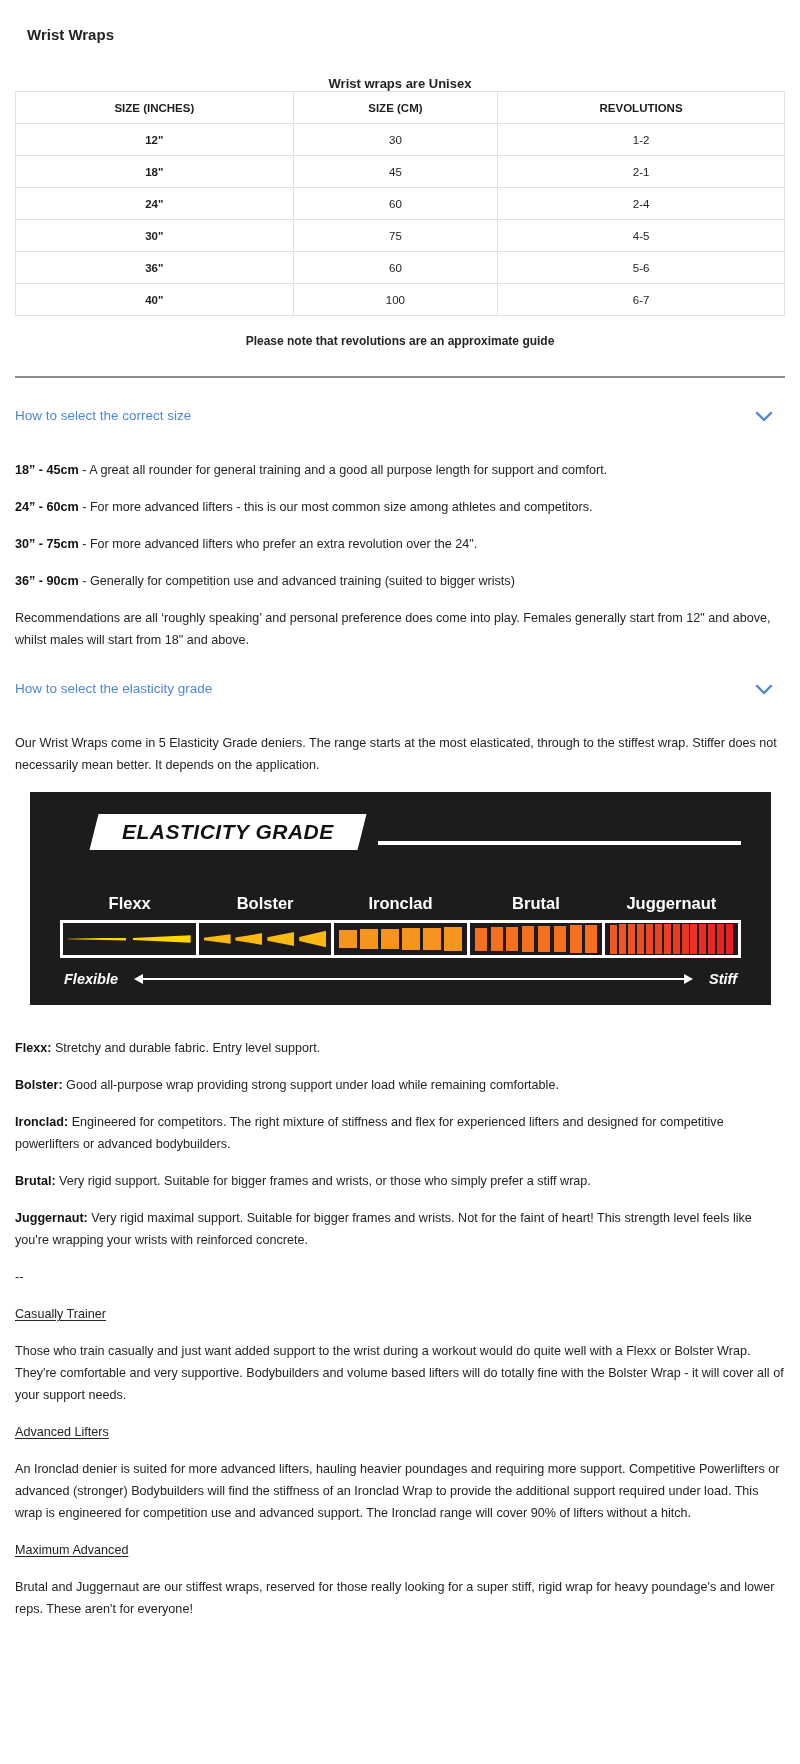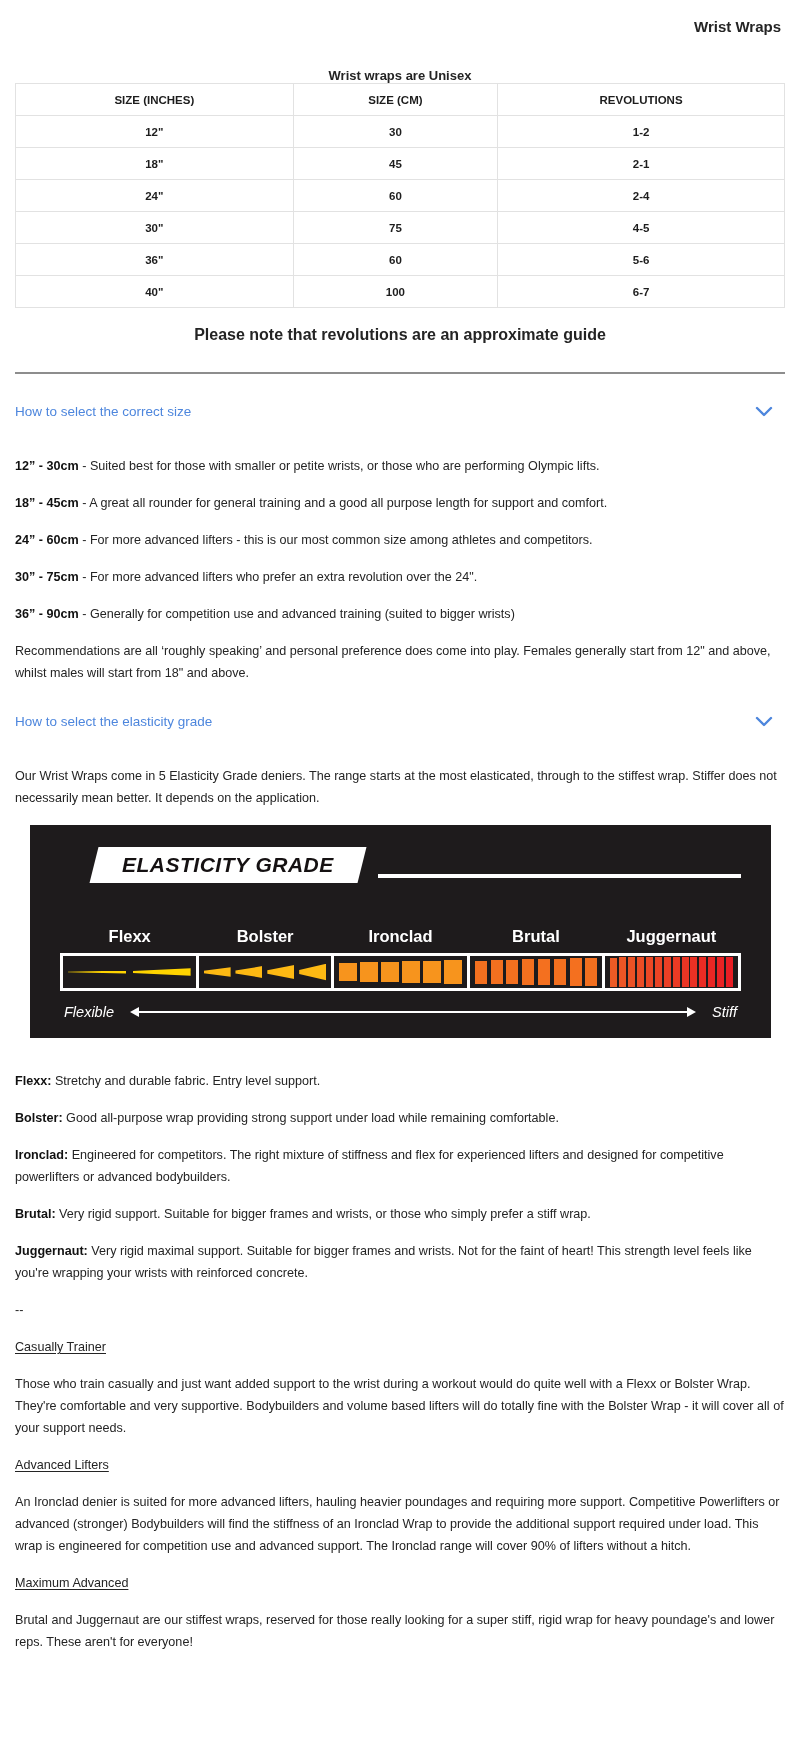--- a/index.html
+++ b/index.html
@@ -4,36 +4,36 @@
 <style>
   :root{
     --accent:#4d86dd;
     --banner-bg:#1e1b1c;
   }
   *{box-sizing:border-box;}
   html,body{margin:0;padding:0;background:#fff;}
   body{font-family:"Liberation Sans", sans-serif;color:#242424;}
   .page{width:800px;margin:0 auto;padding:14px 15px 54px;min-height:1764px;}
 
-  .title{font-size:15px;font-weight:bold;text-align:right;margin:4px;}
+  .title{font-size:15px;font-weight:bold;text-align:left;margin:12px;}
   .subtitle{font-size:13px;font-weight:bold;text-align:center;margin:33px 0 0;}
 
   table.size-table{width:100%;border-collapse:collapse;}
   .size-table th,.size-table td{
     border:1px solid #e2e2e2;text-align:center;height:32px;
-    font-size:11.5px;padding:2px 8px;font-weight:bold;color:#1d1d1d;
+    font-size:11.5px;padding:2px 8px;font-weight:normal;color:#1d1d1d;
   }
   .size-table th{font-weight:bold;}
   .size-table td:first-child{font-weight:bold;}
 
-  .table-note{font-size:16px;font-weight:bold;text-align:center;margin:18px 0 0;}
+  .table-note{font-size:12px;font-weight:bold;text-align:center;margin:18px 0 0;}
 
   hr.divider{border:none;border-top:2px solid #8d8d8d;margin:28px 0 0;}
 
-  .accordion{display:flex;align-items:center;justify-content:space-between;
+  .accordion{display:flex;align-items:flex-end;justify-content:space-between;
     margin:30px 0 36px;cursor:pointer;}
   .acc-label{color:var(--accent);font-size:13.5px;}
   .chevron{flex:0 0 auto;margin-right:12px;}
   .chevron svg{display:block;}
 
   p.body{font-size:12.6px;line-height:22px;margin:0 0 15px;color:#242424;}
   p.body strong{font-weight:bold;color:#111;}
   .section-heading{text-decoration:underline;text-underline-offset:2px;}
 
   
@@ -49,21 +49,21 @@
   .grade-label{flex:1;text-align:center;color:#fff;font-weight:bold;font-size:16.5px;margin-top:32px;}
 
   .grade-bar{display:flex;border:3px solid #fff;height:38px;}
   .grade-cell{flex:1;display:flex;align-items:center;justify-content:space-between;
     padding:0 5px;border-right:3px solid #fff;}
   .grade-cell:last-child{border-right:none;}
   .gbar{display:inline-block;flex:0 0 auto;}
   .gbar.wedge{clip-path:polygon(0 38%,100% 2%,100% 98%,0 62%);}
 
   .banner-scale-row{display:flex;align-items:center;margin-top:13px;padding:0 4px;}
-  .scale-label{color:#fff;font-weight:normal;font-style:italic;font-size:14.5px;}
+  .scale-label{color:#fff;font-weight:bold;font-style:italic;font-size:14.5px;}
   .dbl-arrow{flex:1;height:2px;background:#fff;margin:0 18px;position:relative;}
   .dbl-arrow::before{content:"";position:absolute;left:-2px;top:-4px;width:0;height:0;
     border-top:5px solid transparent;border-bottom:5px solid transparent;border-right:9px solid #fff;}
   .dbl-arrow::after{content:"";position:absolute;right:-2px;top:-4px;width:0;height:0;
     border-top:5px solid transparent;border-bottom:5px solid transparent;border-left:9px solid #fff;}
 </style>
 </head>
 <body>
 
 <div class="page">
@@ -121,21 +121,20 @@
   <div class="accordion">
     <span class="acc-label">How to select the correct size</span>
     <span class="chevron">
       <svg width="18" height="13" viewBox="0 0 18 13">
           <polyline points="2,3 9,10 16,3" fill="none" stroke="#4d86dd" stroke-width="2.4" stroke-linecap="round" stroke-linejoin="round"></polyline>
         </svg>
     </span>
   </div>
 
   <div id="size-guide">
-      <p class="body"><strong>12” - 30cm</strong> - Suited best for those with smaller or petite wrists, or those who are performing Olympic lifts.</p>
       <p class="body"><strong>18” - 45cm</strong> - A great all rounder for general training and a good all purpose length for support and comfort.</p>
       <p class="body"><strong>24” - 60cm</strong> - For more advanced lifters - this is our most common size among athletes and competitors.</p>
       <p class="body"><strong>30” - 75cm</strong> - For more advanced lifters who prefer an extra revolution over the 24".</p>
       <p class="body"><strong>36” - 90cm</strong> - Generally for competition use and advanced training (suited to bigger wrists)</p>
     </div>
 
   <p class="body">Recommendations are all ‘roughly speaking’ and personal preference does come into play. Females generally start from 12" and above, whilst males will start from 18" and above.</p>
 
   <div class="accordion">
     <span class="acc-label">How to select the elasticity grade</span>

